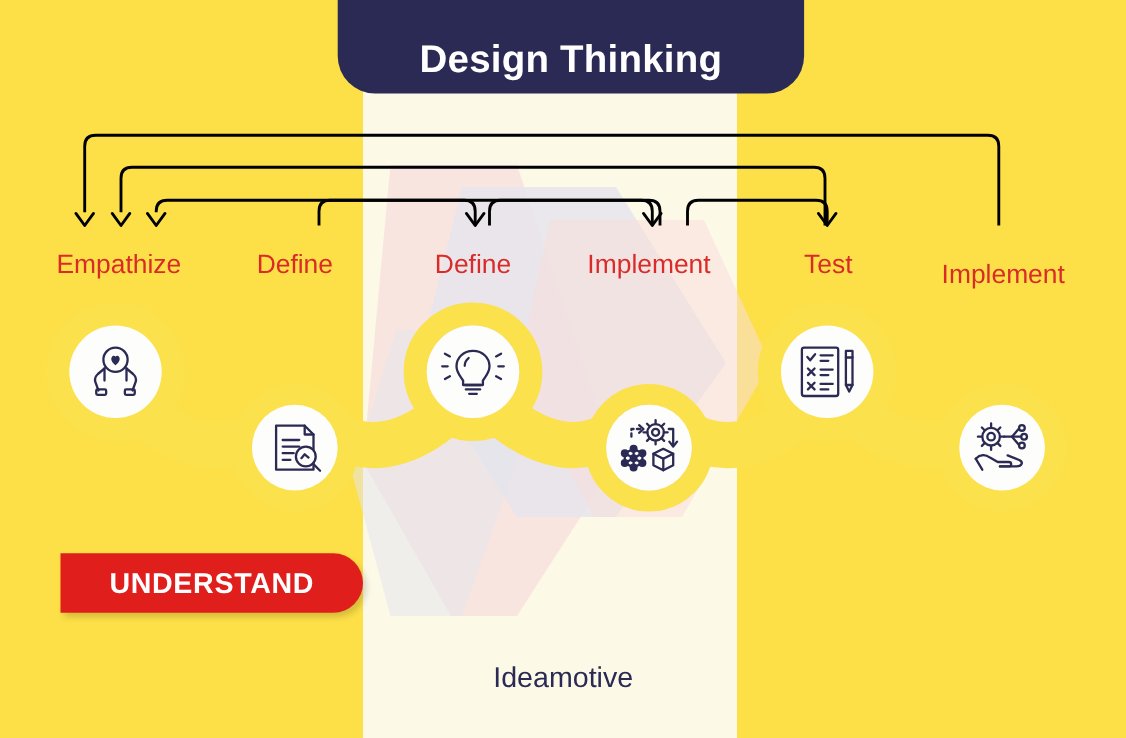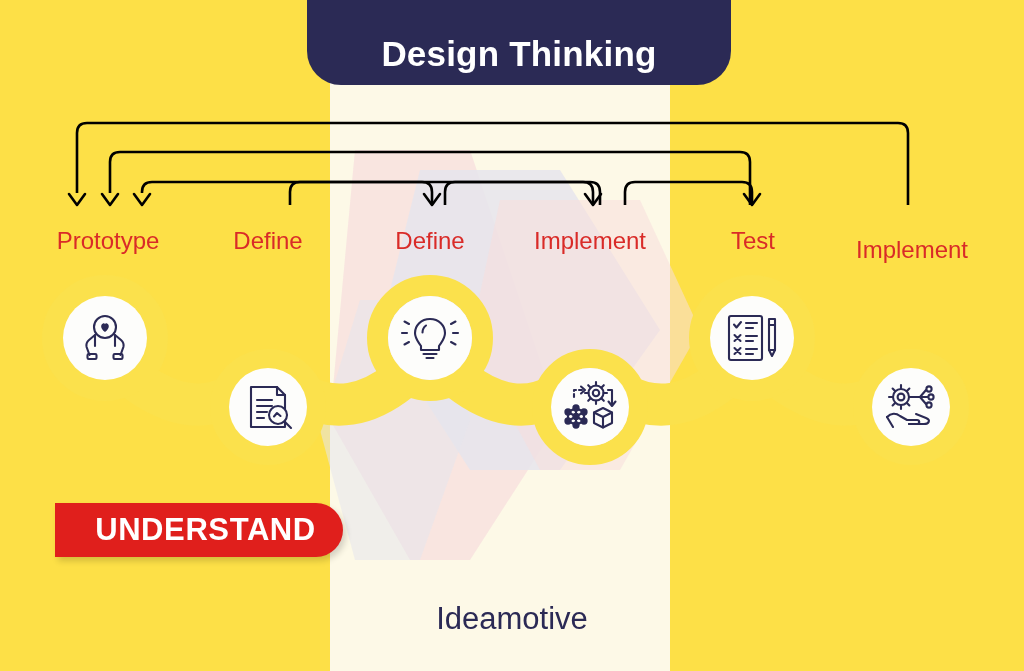--- a/index.html
+++ b/index.html
@@ -89,35 +89,34 @@
   
   .phase-btn {
     position: absolute;
     height: 54px;
     background: #e01f1c;
     border-radius: 0 27px 27px 0;
     display: flex;
     align-items: center;
     justify-content: center;
     color: #ffffff;
-    font-size: 31px;
+    font-size: 26px;
     font-weight: bold;
     letter-spacing: 0.6px;
     box-shadow: 3px 4px 6px rgba(0,0,0,0.16);
-    padding-left: 13px;
   }
 
   
   #footer-brand {
     position: absolute;
     left: 512px;
     top: 603px;
     transform: translateX(-50%);
     color: #2b2a55;
-    font-size: 31px;
+    font-size: 26px;
     line-height: 1;
     white-space: nowrap;
   }
 </style>
 </head>
 <body>
 
 <div id="stage">
 
   <svg id="watermark" viewBox="0 0 1024 671" xmlns="http://www.w3.org/2000/svg" aria-hidden="true">
@@ -150,21 +149,21 @@
     <g fill="none" stroke="#000000" stroke-width="2.6" stroke-linecap="round" stroke-linejoin="round">
       <polyline points="69,194 77,205 85,194"></polyline>
       <polyline points="102,194 110,205 118,194"></polyline>
       <polyline points="134,194 142,205 150,194"></polyline>
       <polyline points="424,194 432,205 440,194"></polyline>
       <polyline points="585,194 593,205 601,194"></polyline>
       <polyline points="744,194 752,205 760,194"></polyline>
     </g>
   </svg>
 
-  <div class="stage-label" style="left:108px; top:229px;">Prototype</div>
+  <div class="stage-label" style="left:108px; top:229px;">Empathize</div>
   <div class="stage-label" style="left:268px; top:229px;">Define</div>
   <div class="stage-label" style="left:430px; top:229px;">Define</div>
   <div class="stage-label" style="left:590px; top:229px;">Implement</div>
   <div class="stage-label" style="left:753px; top:229px;">Test</div>
   <div class="stage-label" style="left:912px; top:238px;text-align:center;">Implement</div>
 
   <svg id="chain" viewBox="0 0 1024 671" xmlns="http://www.w3.org/2000/svg" aria-hidden="true">
     <defs>
       <mask id="chain-mask">
         <rect x="0" y="0" width="1024" height="671" fill="#000"></rect>

